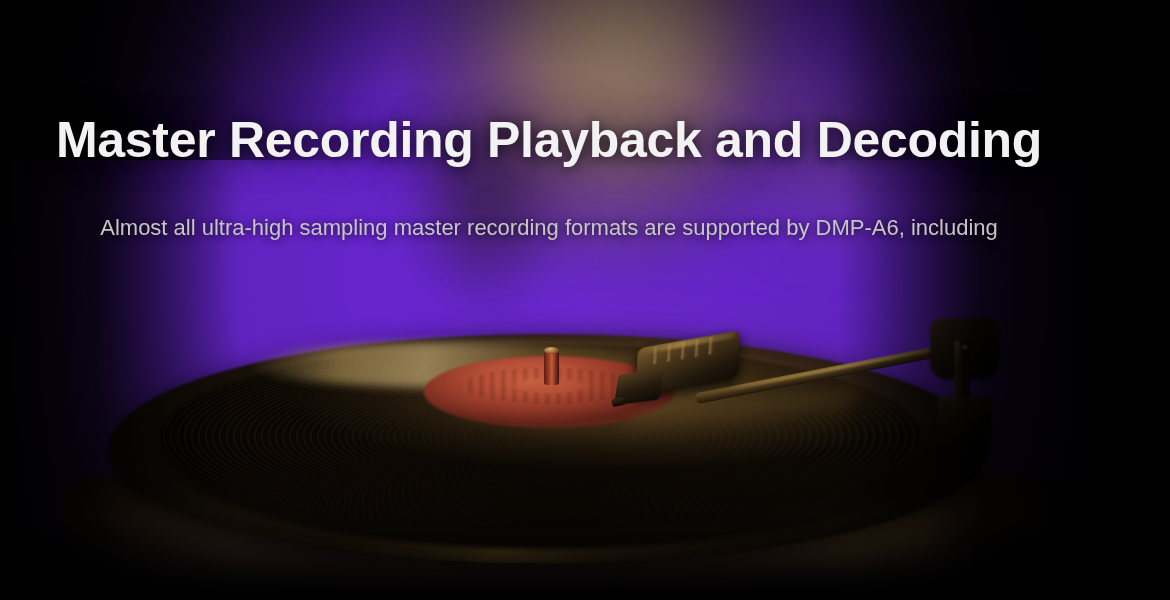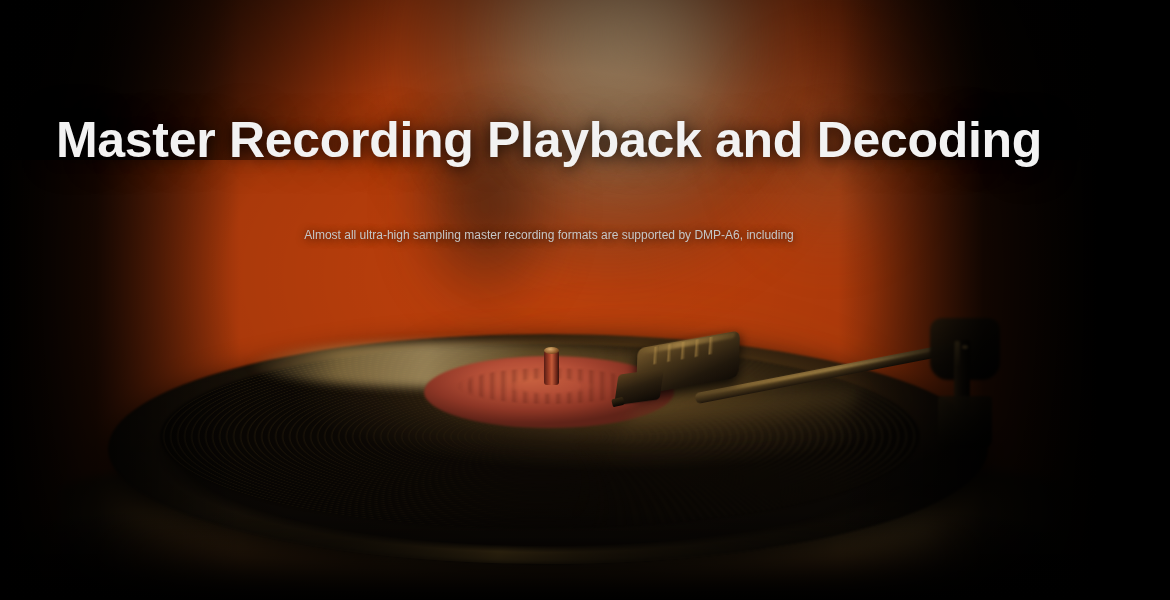--- a/index.html
+++ b/index.html
@@ -10,21 +10,21 @@
   }
   body {
     font-family: "Liberation Sans", sans-serif;
   }
 
   .banner {
     position: relative;
     width: 1098px;
     height: 600px;
     overflow: hidden;
-    background: #c2410c;
+    background: #6d28d9;
   }
 
   
   .scene {
     position: absolute;
     inset: 0;
     overflow: hidden;
   }
 
   
@@ -487,22 +487,22 @@
     letter-spacing: -0.3px;
     line-height: 1.12;
     color: #f2f2f2;
     text-shadow: 0 2px 14px rgba(0,0,0,0.72), 0 0 34px rgba(0,0,0,0.5);
     white-space: nowrap;
   }
   .subcopy {
     position: absolute;
     left: 0; right: 0;
     top: 208px;
-    margin: 12px;
-    font-size: 12px;
+    margin: 4px;
+    font-size: 22px;
     font-weight: 400;
     line-height: 31px;
     color: #c6c6c6;
     text-shadow: 0 1px 9px rgba(0,0,0,0.78);
   }
   .subcopy .line { display: block; white-space: nowrap; }
 </style>
 </head>
 <body>
 

